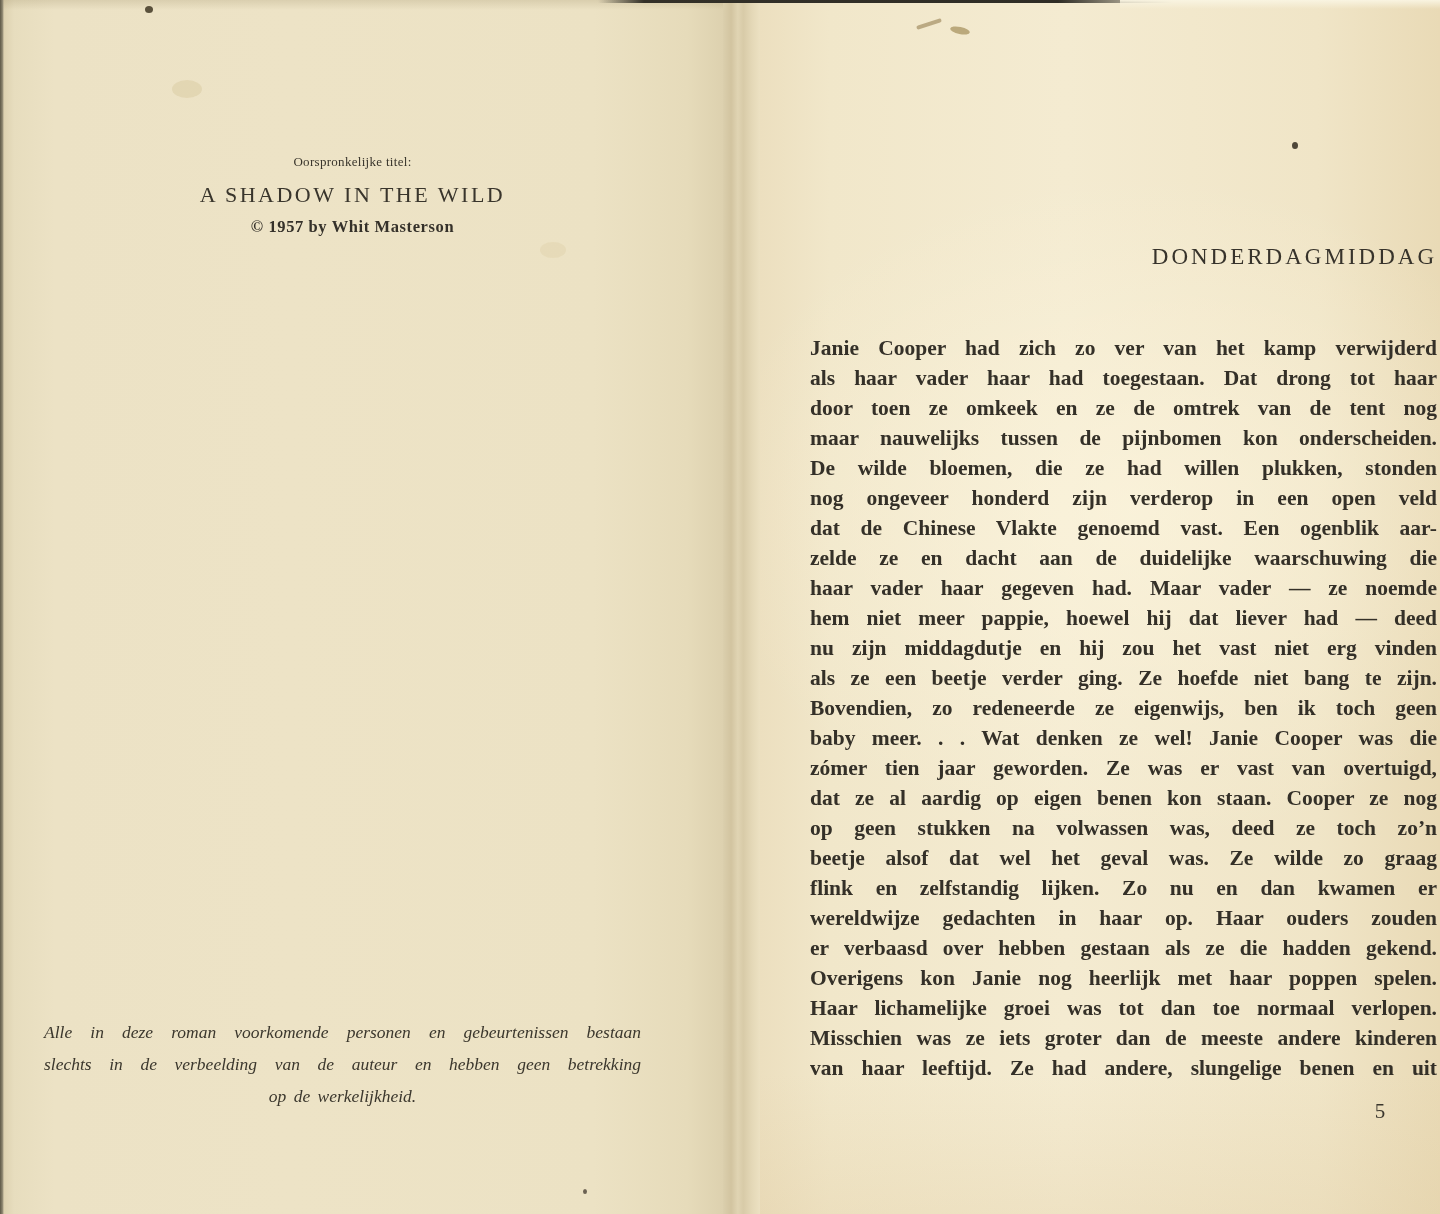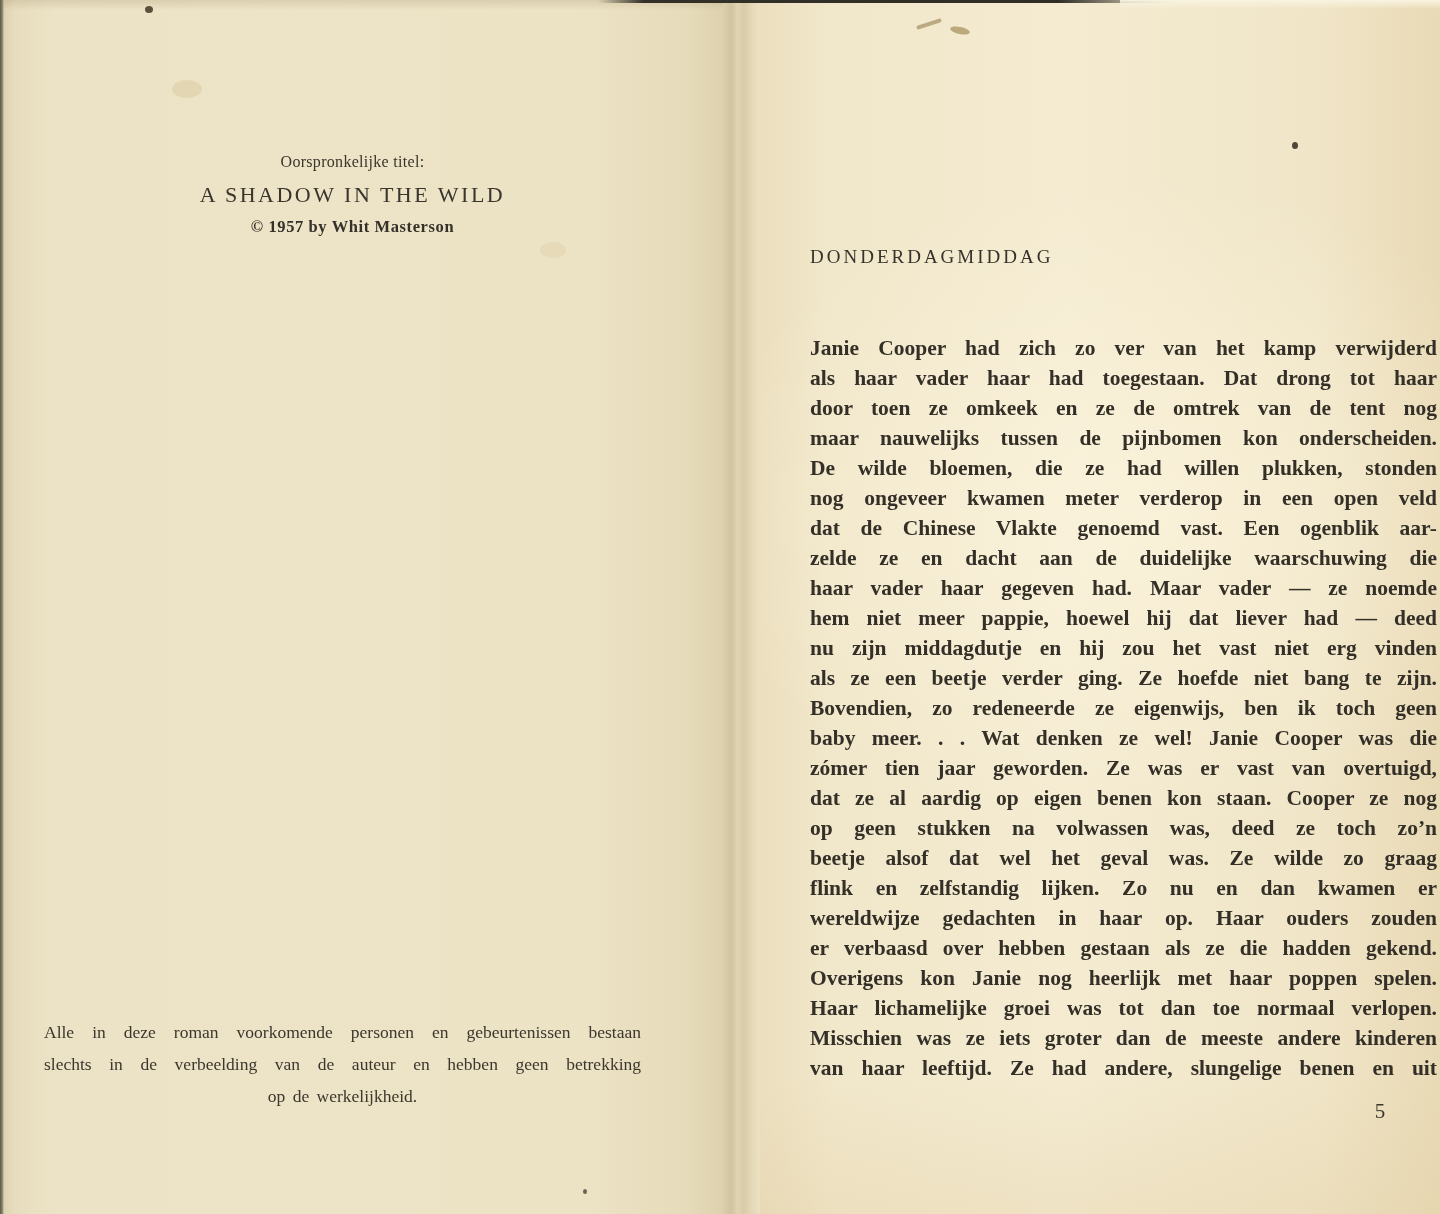--- a/index.html
+++ b/index.html
@@ -66,36 +66,36 @@
   .sm2 { left:950px; top:27px; width:20px; height:7px; background:#ad9868; transform:rotate(12deg); opacity:.8; border-radius:50%; }
   .stain { position:absolute; border-radius:50%; }
   .st1 { left:172px; top:80px; width:30px; height:18px; background:#ded2ab; opacity:.7; }
   .st2 { left:540px; top:242px; width:26px; height:16px; background:#e2d6b0; opacity:.6; }
 
   
   .title-block {
     position:absolute; left:30px; top:150px; width:645px;
     text-align:center; color:#39352c;
   }
-  .orig-label { font-size:16px; line-height:24px; letter-spacing:.3px; }
+  .orig-label { font-size:13px; line-height:24px; letter-spacing:.3px; }
   .orig-title { font-size:22px; line-height:26px; letter-spacing:2.5px; margin-top:8px; white-space:nowrap; }
   .copyright  { font-size:16.5px; line-height:22px; font-weight:bold; letter-spacing:.6px; margin-top:8px; color:#35312a; }
 
   .disclaimer {
     position:absolute; left:44px; top:1016px; width:597px;
-    font-size:17.5px; line-height:32px;
+    font-style:italic; font-size:17.5px; line-height:32px;
     color:#3b372d; word-spacing:3px;
   }
   .disc-line { text-align:justify; text-align-last:justify; }
   .disc-line:last-child { text-align:right; text-align-last:center; }
 
   
   .chapter-title {
     position:absolute; left:810px; top:242px; width:627px;
-    text-align:left; font-size:19px; line-height:30px;
+    text-align:right; font-size:23px; line-height:30px;
     letter-spacing:3px; font-weight:normal; margin:0;
     color:#37332b; white-space:nowrap;
   }
   .body-text {
     position:absolute; left:810px; top:333px; width:627px;
     font-size:21.5px; color:#343028;
   }
   .body-line {
     height:30px; line-height:30px;
     text-align:justify; text-align-last:justify; text-justify:inter-word;
@@ -130,21 +130,21 @@
   </div>
 
   <h1 class="chapter-title">DONDERDAGMIDDAG</h1>
 
   <div class="body-text">
       <div class="body-line">Janie Cooper had zich zo ver van het kamp verwijderd</div>
       <div class="body-line">als haar vader haar had toegestaan. Dat drong tot haar</div>
       <div class="body-line">door toen ze omkeek en ze de omtrek van de tent nog</div>
       <div class="body-line">maar nauwelijks tussen de pijnbomen kon onderscheiden.</div>
       <div class="body-line">De wilde bloemen, die ze had willen plukken, stonden</div>
-      <div class="body-line">nog ongeveer kwamen meter verderop in een open veld</div>
+      <div class="body-line">nog ongeveer honderd zijn verderop in een open veld</div>
       <div class="body-line">dat de Chinese Vlakte genoemd vast. Een ogenblik aar-</div>
       <div class="body-line">zelde ze en dacht aan de duidelijke waarschuwing die</div>
       <div class="body-line">haar vader haar gegeven had. Maar vader — ze noemde</div>
       <div class="body-line">hem niet meer pappie, hoewel hij dat liever had — deed</div>
       <div class="body-line">nu zijn middagdutje en hij zou het vast niet erg vinden</div>
       <div class="body-line">als ze een beetje verder ging. Ze hoefde niet bang te zijn.</div>
       <div class="body-line">Bovendien, zo redeneerde ze eigenwijs, ben ik toch geen</div>
       <div class="body-line">baby meer. . . Wat denken ze wel! Janie Cooper was die</div>
       <div class="body-line">zómer tien jaar geworden. Ze was er vast van overtuigd,</div>
       <div class="body-line">dat ze al aardig op eigen benen kon staan. Cooper ze nog</div>

